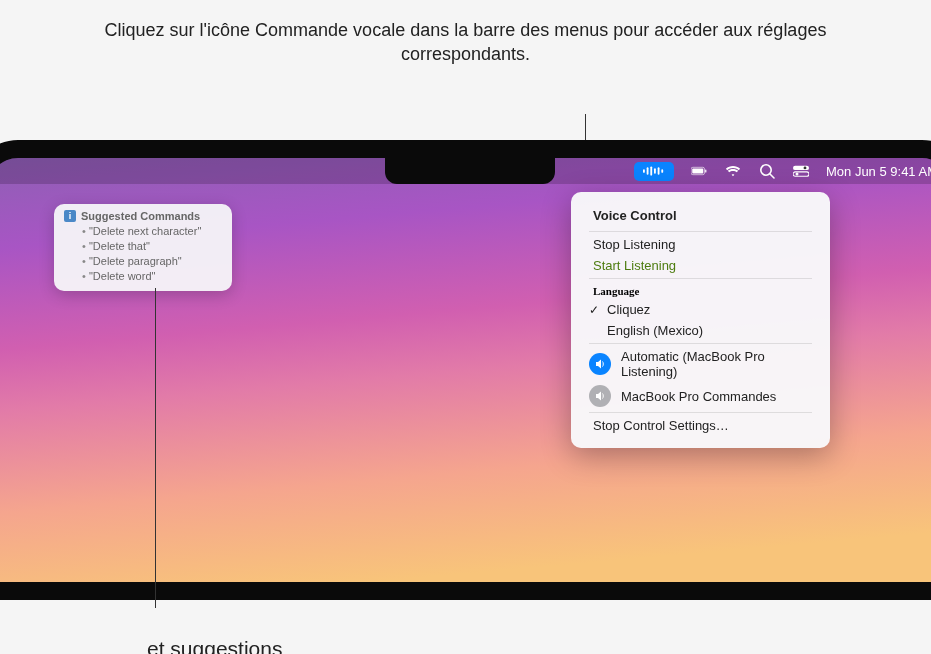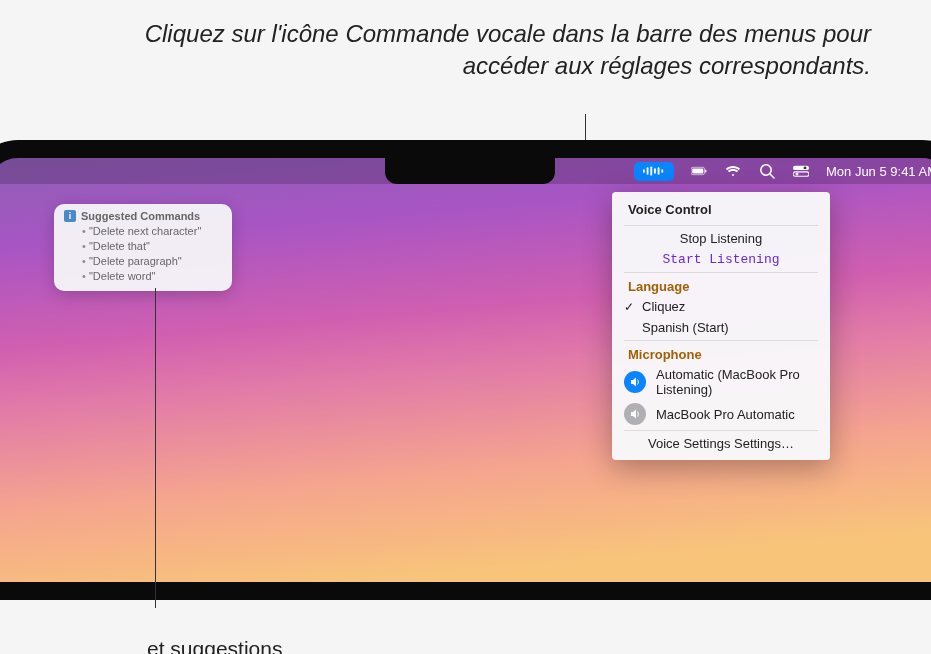--- a/index.html
+++ b/index.html
@@ -5,26 +5,25 @@
     * { margin: 0; padding: 0; box-sizing: border-box; }
     body {
       font-family: -apple-system, BlinkMacSystemFont, "Helvetica Neue", sans-serif;
       background: #f5f5f5;
       width: 931px;
       height: 654px;
       position: relative;
       overflow: hidden;
     }
     .callout-top {
-      text-align: right;
-      font-size: 24px;
+      text-align: center;
+      font-size: 18px;
       color: #222;
       padding: 18px 60px 6px;
       line-height: 1.35;
-      font-style: italic;
     }
     .callout-line-top {
       position: absolute;
       left: 585px;
       top: 114px;
       width: 1px;
       height: 44px;
       background: #333;
     }
     .macbook-frame {
@@ -124,49 +123,49 @@
       font-weight: bold;
     }
     .sugg-list { list-style: none; padding-left: 18px; }
     .sugg-list li::before { content: "• "; color: #888; }
     .sugg-list li { line-height: 1.35; color: #666; }
 
     .vc-menu {
       position: absolute;
       top: 34px;
       right: 122px;
-      width: 218px;
+      width: 259px;
       background: rgba(248,248,250,0.97);
-      border-radius: 4px;
+      border-radius: 10px;
       box-shadow: 0 8px 30px rgba(0,0,0,0.3);
-      padding: 6px;
+      padding: 12px;
       font-size: 13px;
       color: #222;
     }
     .vc-title {
       font-weight: 700;
       padding: 4px 10px 6px;
       font-size: 13px;
     }
     .vc-divider {
       height: 1px;
       background: rgba(0,0,0,0.1);
       margin: 2px 6px;
     }
     .vc-item {
       padding: 3px 10px;
       border-radius: 4px;
-      text-align: center;
-    }
-    .vc-item.disabled { color: #6d28d9; font-family: Liberation Mono, monospace; }
+    }
+    .vc-item.disabled { color: #4d7c0f; }
     .vc-section-label {
       font-weight: 700;
       padding: 4px 10px 2px;
-      color: #a16207;
-      font-size: 13px;
+      color: #000000;
+      font-size: 11px;
+      font-family: Liberation Serif, serif;
     }
     .vc-lang-item, .vc-mic-item {
       display: flex;
       align-items: center;
       gap: 8px;
       padding: 3px 10px 3px 24px;
       position: relative;
     }
     .vc-check {
       position: absolute;
@@ -273,44 +272,43 @@
       <div class="vc-divider"></div>
       <div class="vc-item">Stop Listening</div>
       <div class="vc-item disabled">Start Listening</div>
       <div class="vc-divider"></div>
       <div class="vc-section-label">Language</div>
       <div class="vc-lang-item">
         <span class="vc-check">✓</span>
         <span>Cliquez</span>
       </div>
       <div class="vc-lang-item">
-        <span>Spanish (Start)</span>
+        <span>English (Mexico)</span>
       </div>
       <div class="vc-divider"></div>
-      <div class="vc-section-label">Microphone</div>
       <div class="vc-mic-item">
         <span class="mic-icon active">
           <svg viewBox="0 0 12 12">
               <path d="M2 4 L4 4 L7 1.5 L7 10.5 L4 8 L2 8 Z" fill="#fff"></path>
               <path d="M8.5 3.5 C9.5 4.5 9.5 7.5 8.5 8.5" stroke="#fff" stroke-width="1" fill="none"></path>
             </svg>
         </span>
         <span>Automatic (MacBook Pro Listening)</span>
       </div>
       <div class="vc-mic-item">
         <span class="mic-icon inactive">
           <svg viewBox="0 0 12 12">
               <path d="M2 4 L4 4 L7 1.5 L7 10.5 L4 8 L2 8 Z" fill="#fff"></path>
               <path d="M8.5 3.5 C9.5 4.5 9.5 7.5 8.5 8.5" stroke="#fff" stroke-width="1" fill="none"></path>
             </svg>
         </span>
-        <span>MacBook Pro Automatic</span>
+        <span>MacBook Pro Commandes</span>
       </div>
       <div class="vc-divider"></div>
-      <div class="vc-item">Voice Settings Settings…</div>
+      <div class="vc-item">Stop Control Settings…</div>
     </div>
 
   </div>
 </div>
 
 <div class="callout-line-bottom"></div>
 <div class="callout-bottom">
   <br>
   <span>et suggestions</span>
 </div>

